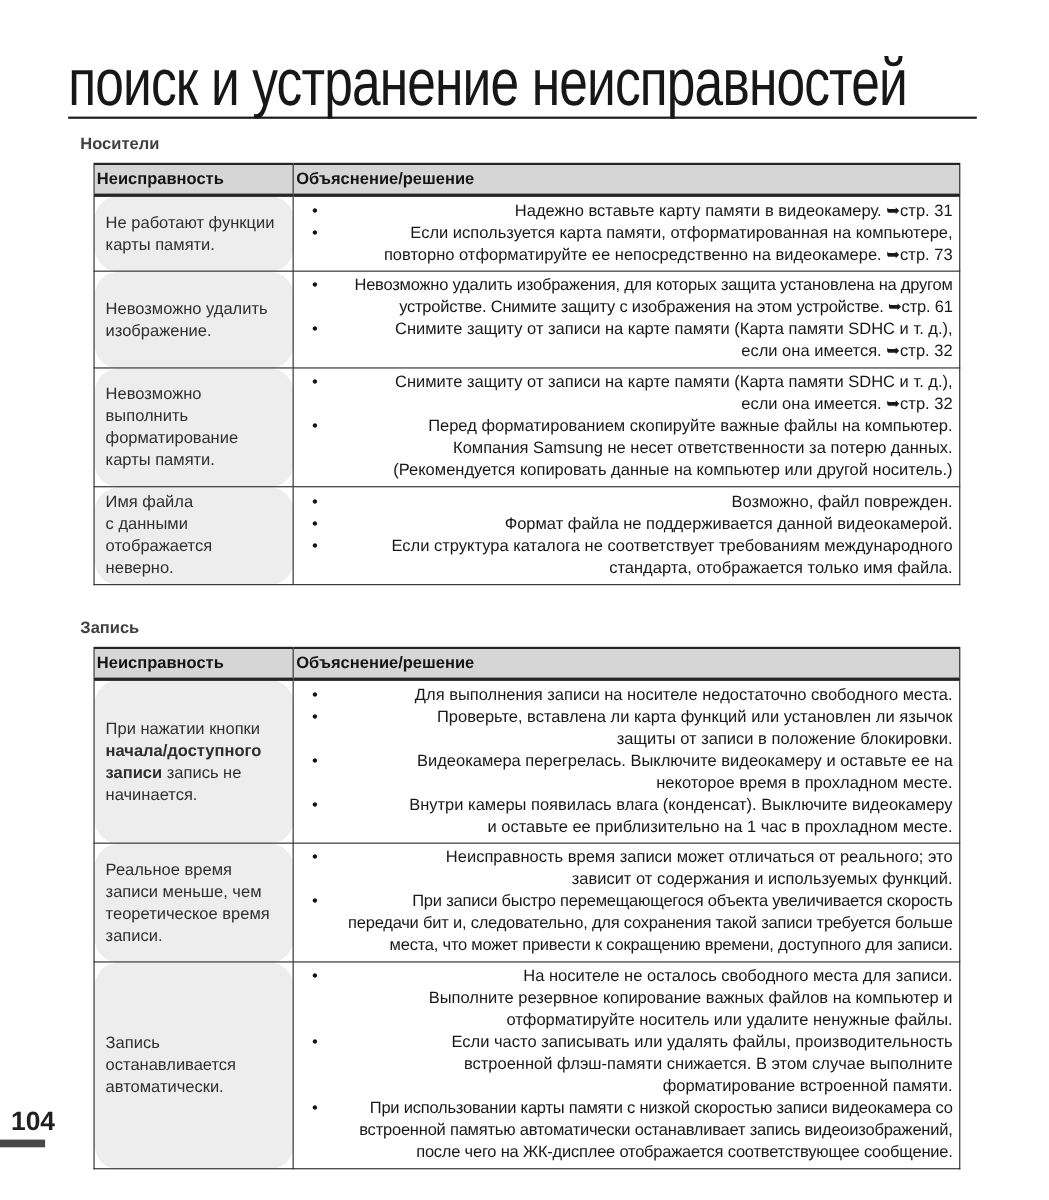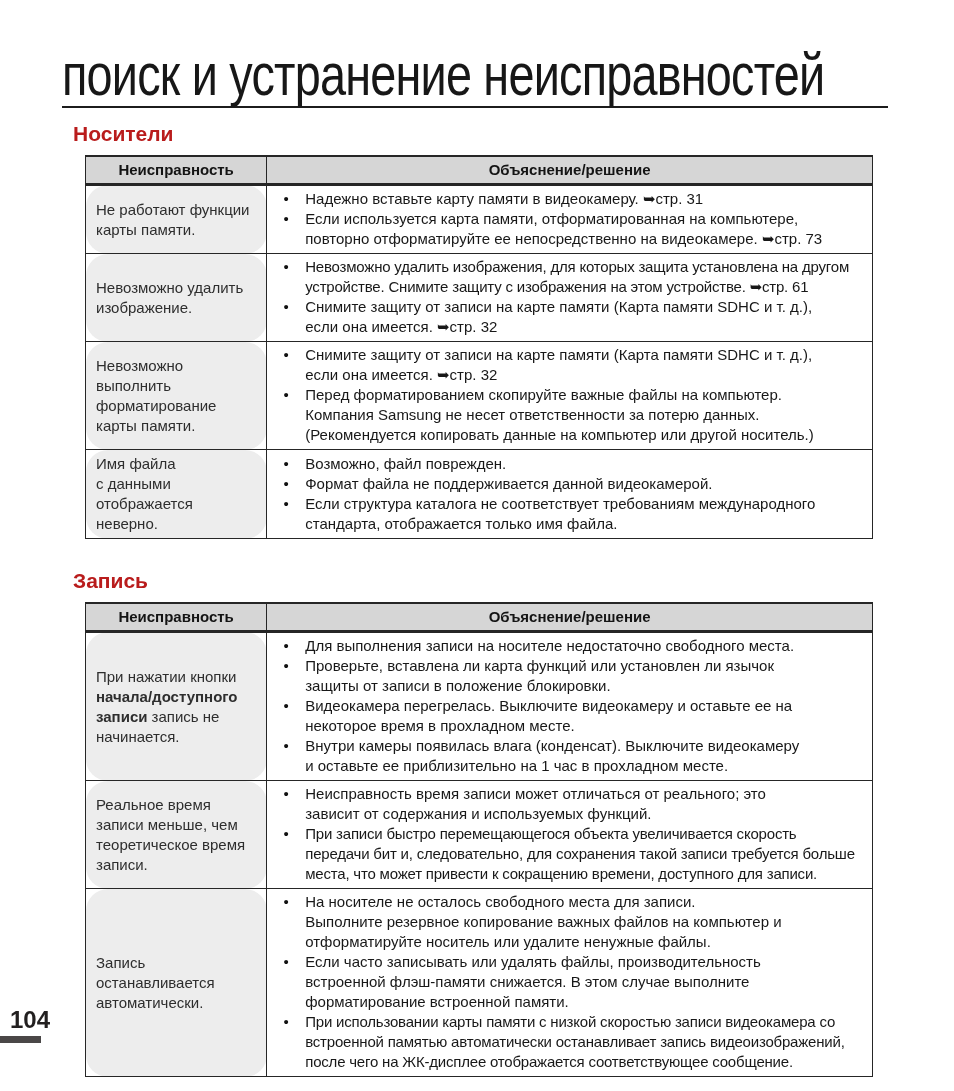--- a/index.html
+++ b/index.html
@@ -11,41 +11,41 @@
   .title-wrap{
     margin:44px 0 0 62px;width:826px;
     border-bottom:2px solid #1c1c1c;padding-bottom:0;height:62px;
   }
   .title-text{
     display:inline-block;font-size:60px;line-height:62px;font-weight:400;
     letter-spacing:-1px;white-space:nowrap;color:#171717;
     transform:scaleX(0.78);transform-origin:0 100%;
   }
   .section-heading{
-    margin:14px 0 9px 73px;font-size:21px;font-weight:700;color:#b91c1c;
+    margin:14px 0 9px 73px;font-size:15px;font-weight:700;color:#404040;
   }
   .section-heading.second{margin-top:30px;}
   table.tt{
     margin-left:85px;width:788px;border-collapse:collapse;table-layout:fixed;
     font-size:15px;line-height:20px;
   }
   table.tt th{
     background:#d6d6d6;border:1.5px solid #262626;border-top-width:2px;
     border-bottom-width:3px;font-size:15px;font-weight:700;color:#141414;
-    padding:3px 2px;text-align:center;
+    padding:3px 2px;text-align:left;
   }
   table.tt td{border:1.5px solid #262626;vertical-align:middle;}
   td.prob{
     width:181px;background:#ededed;padding:4px 8px 4px 10px;
     color:#2e2e2e;white-space:pre-line;border-radius:22px;
   }
   td.sol{width:605px;background:#ffffff;padding:3px 6px 4px 0;}
   .li{display:flex;align-items:flex-start;}
   .b{flex:none;width:38px;text-align:center;color:#111;}
-  .t{flex:1;white-space:pre-line;color:#181818;}
+  .t{flex:1;white-space:pre-line;color:#181818;text-align:right;}
   .t.cond{font-size:15px;letter-spacing:-0.2px;}
   .page-num{
     position:absolute;left:10px;top:1006px;font-size:24px;font-weight:700;color:#221f1f;
   }
   .page-bar{
     position:absolute;left:0;top:1036px;width:41px;height:7px;background:#4a4747;
   }
   b{font-weight:700;}
 </style>
 </head>

